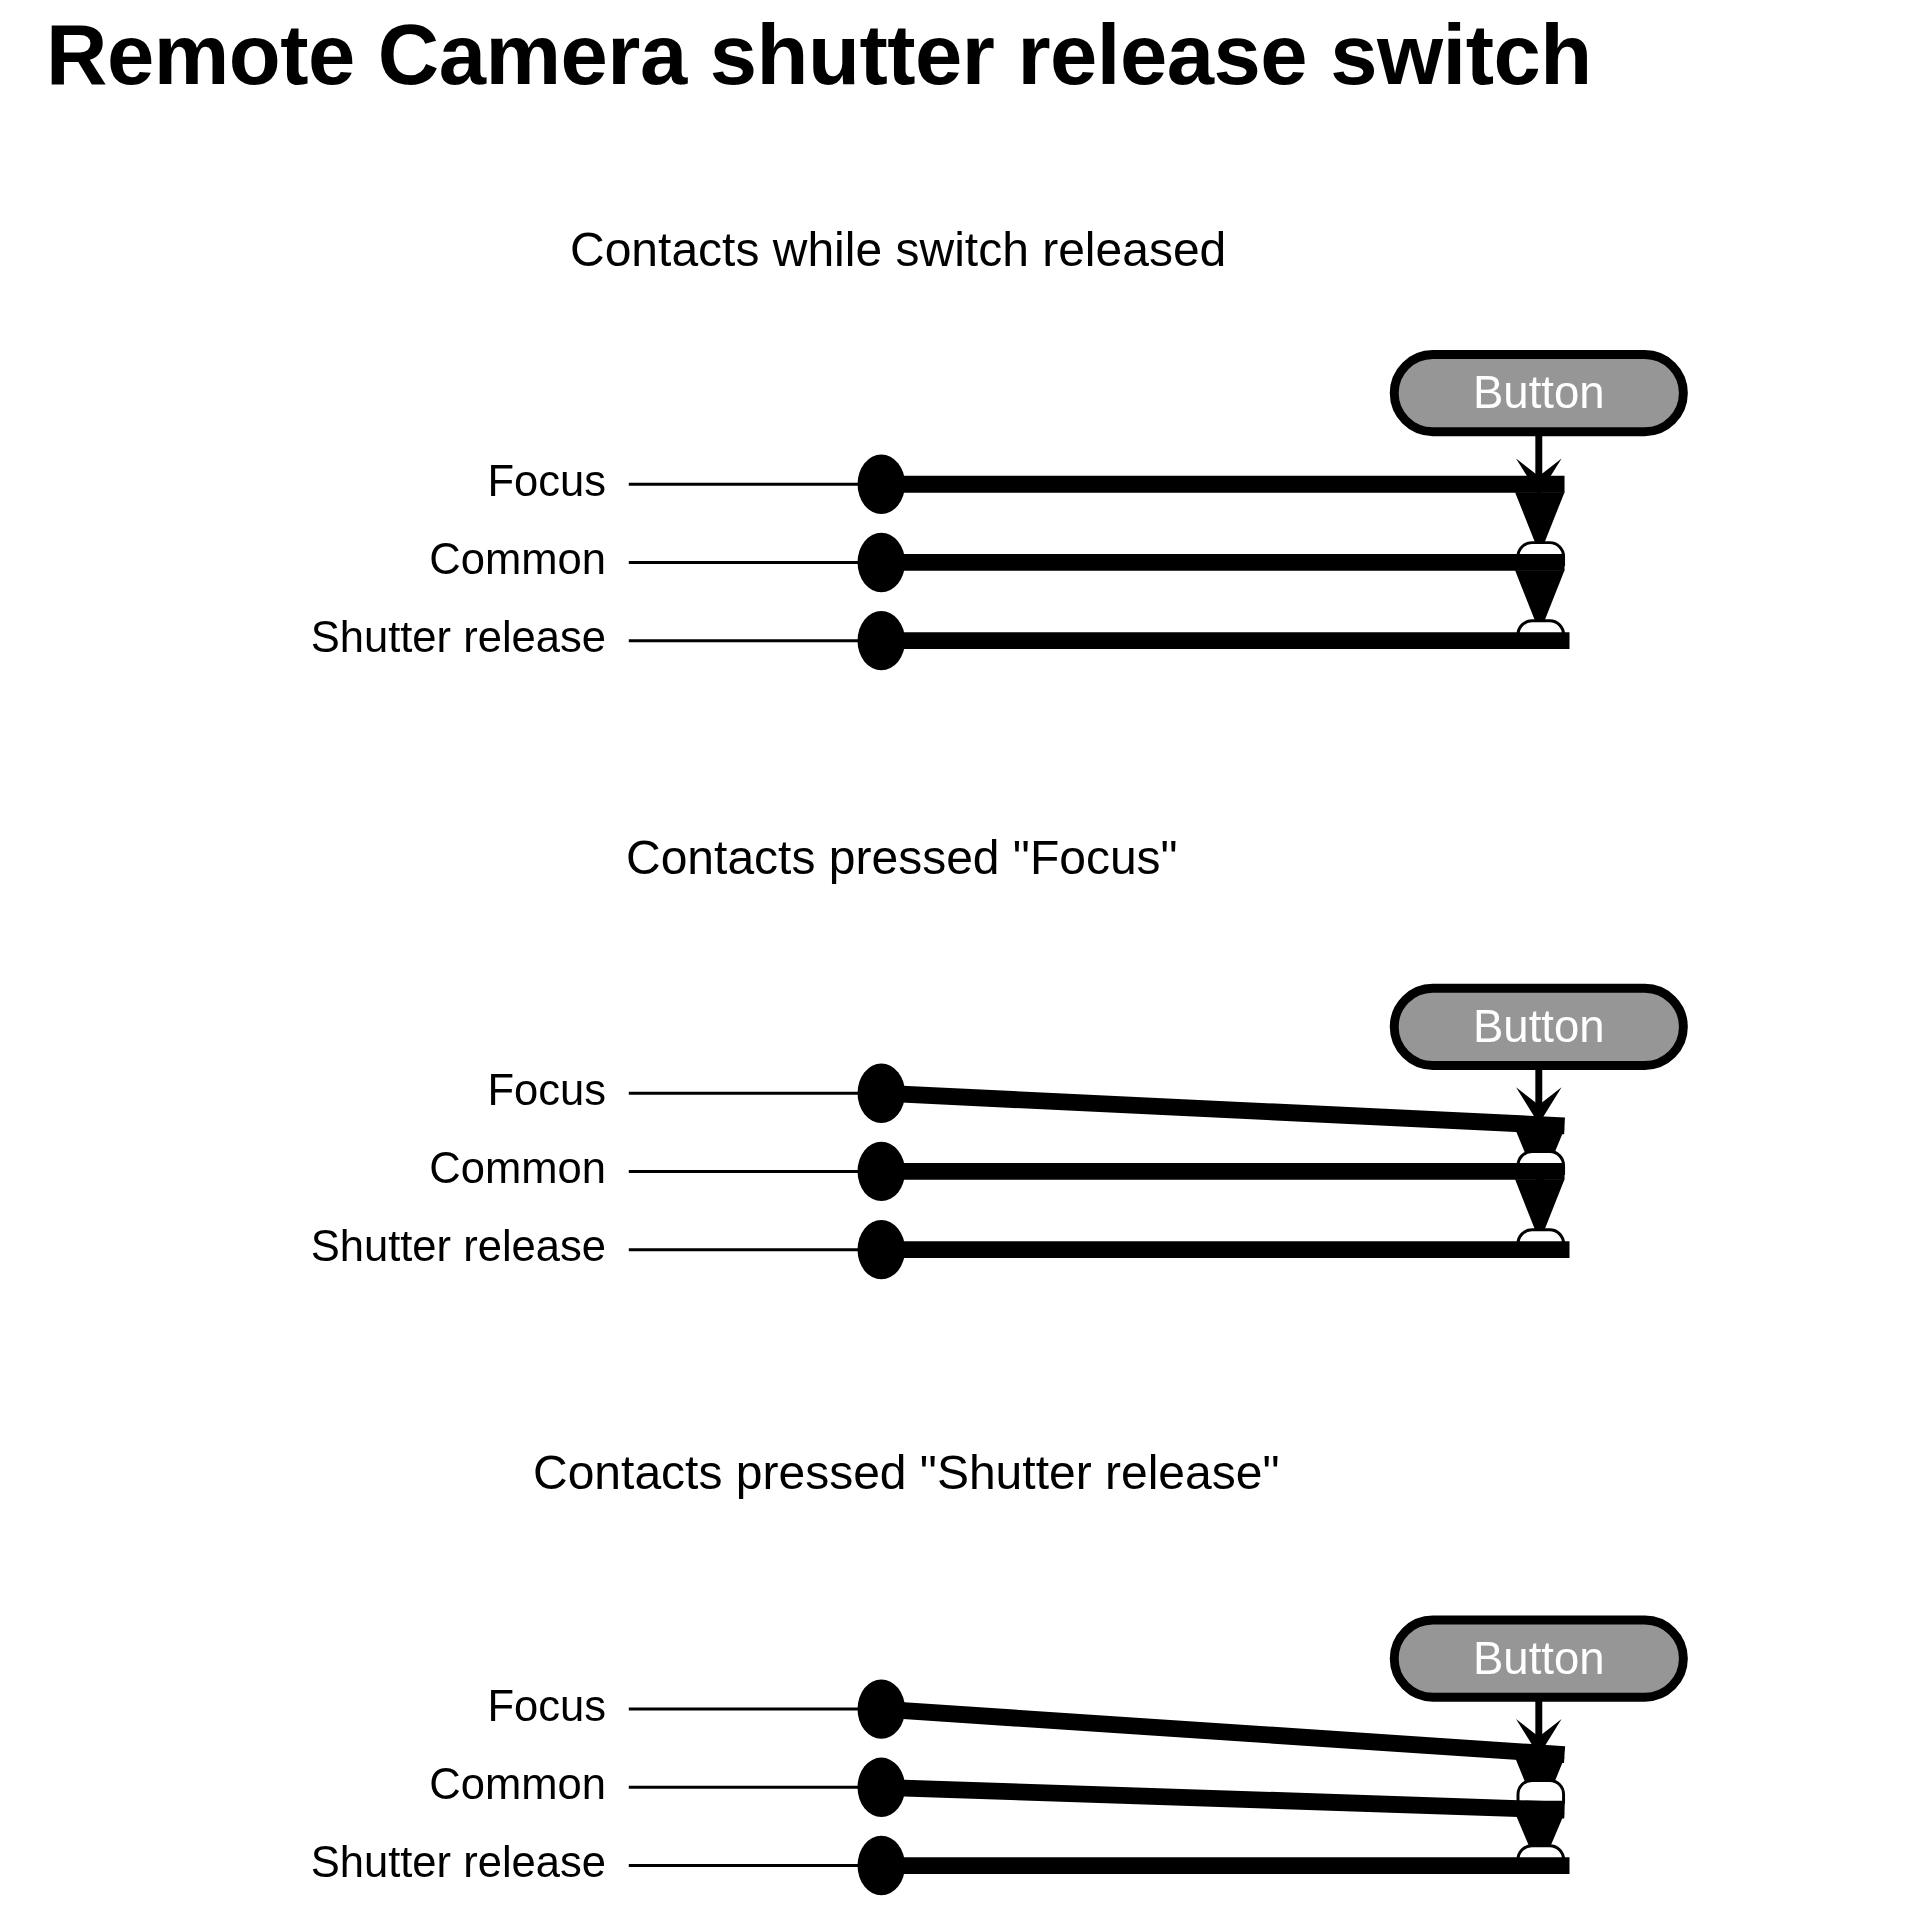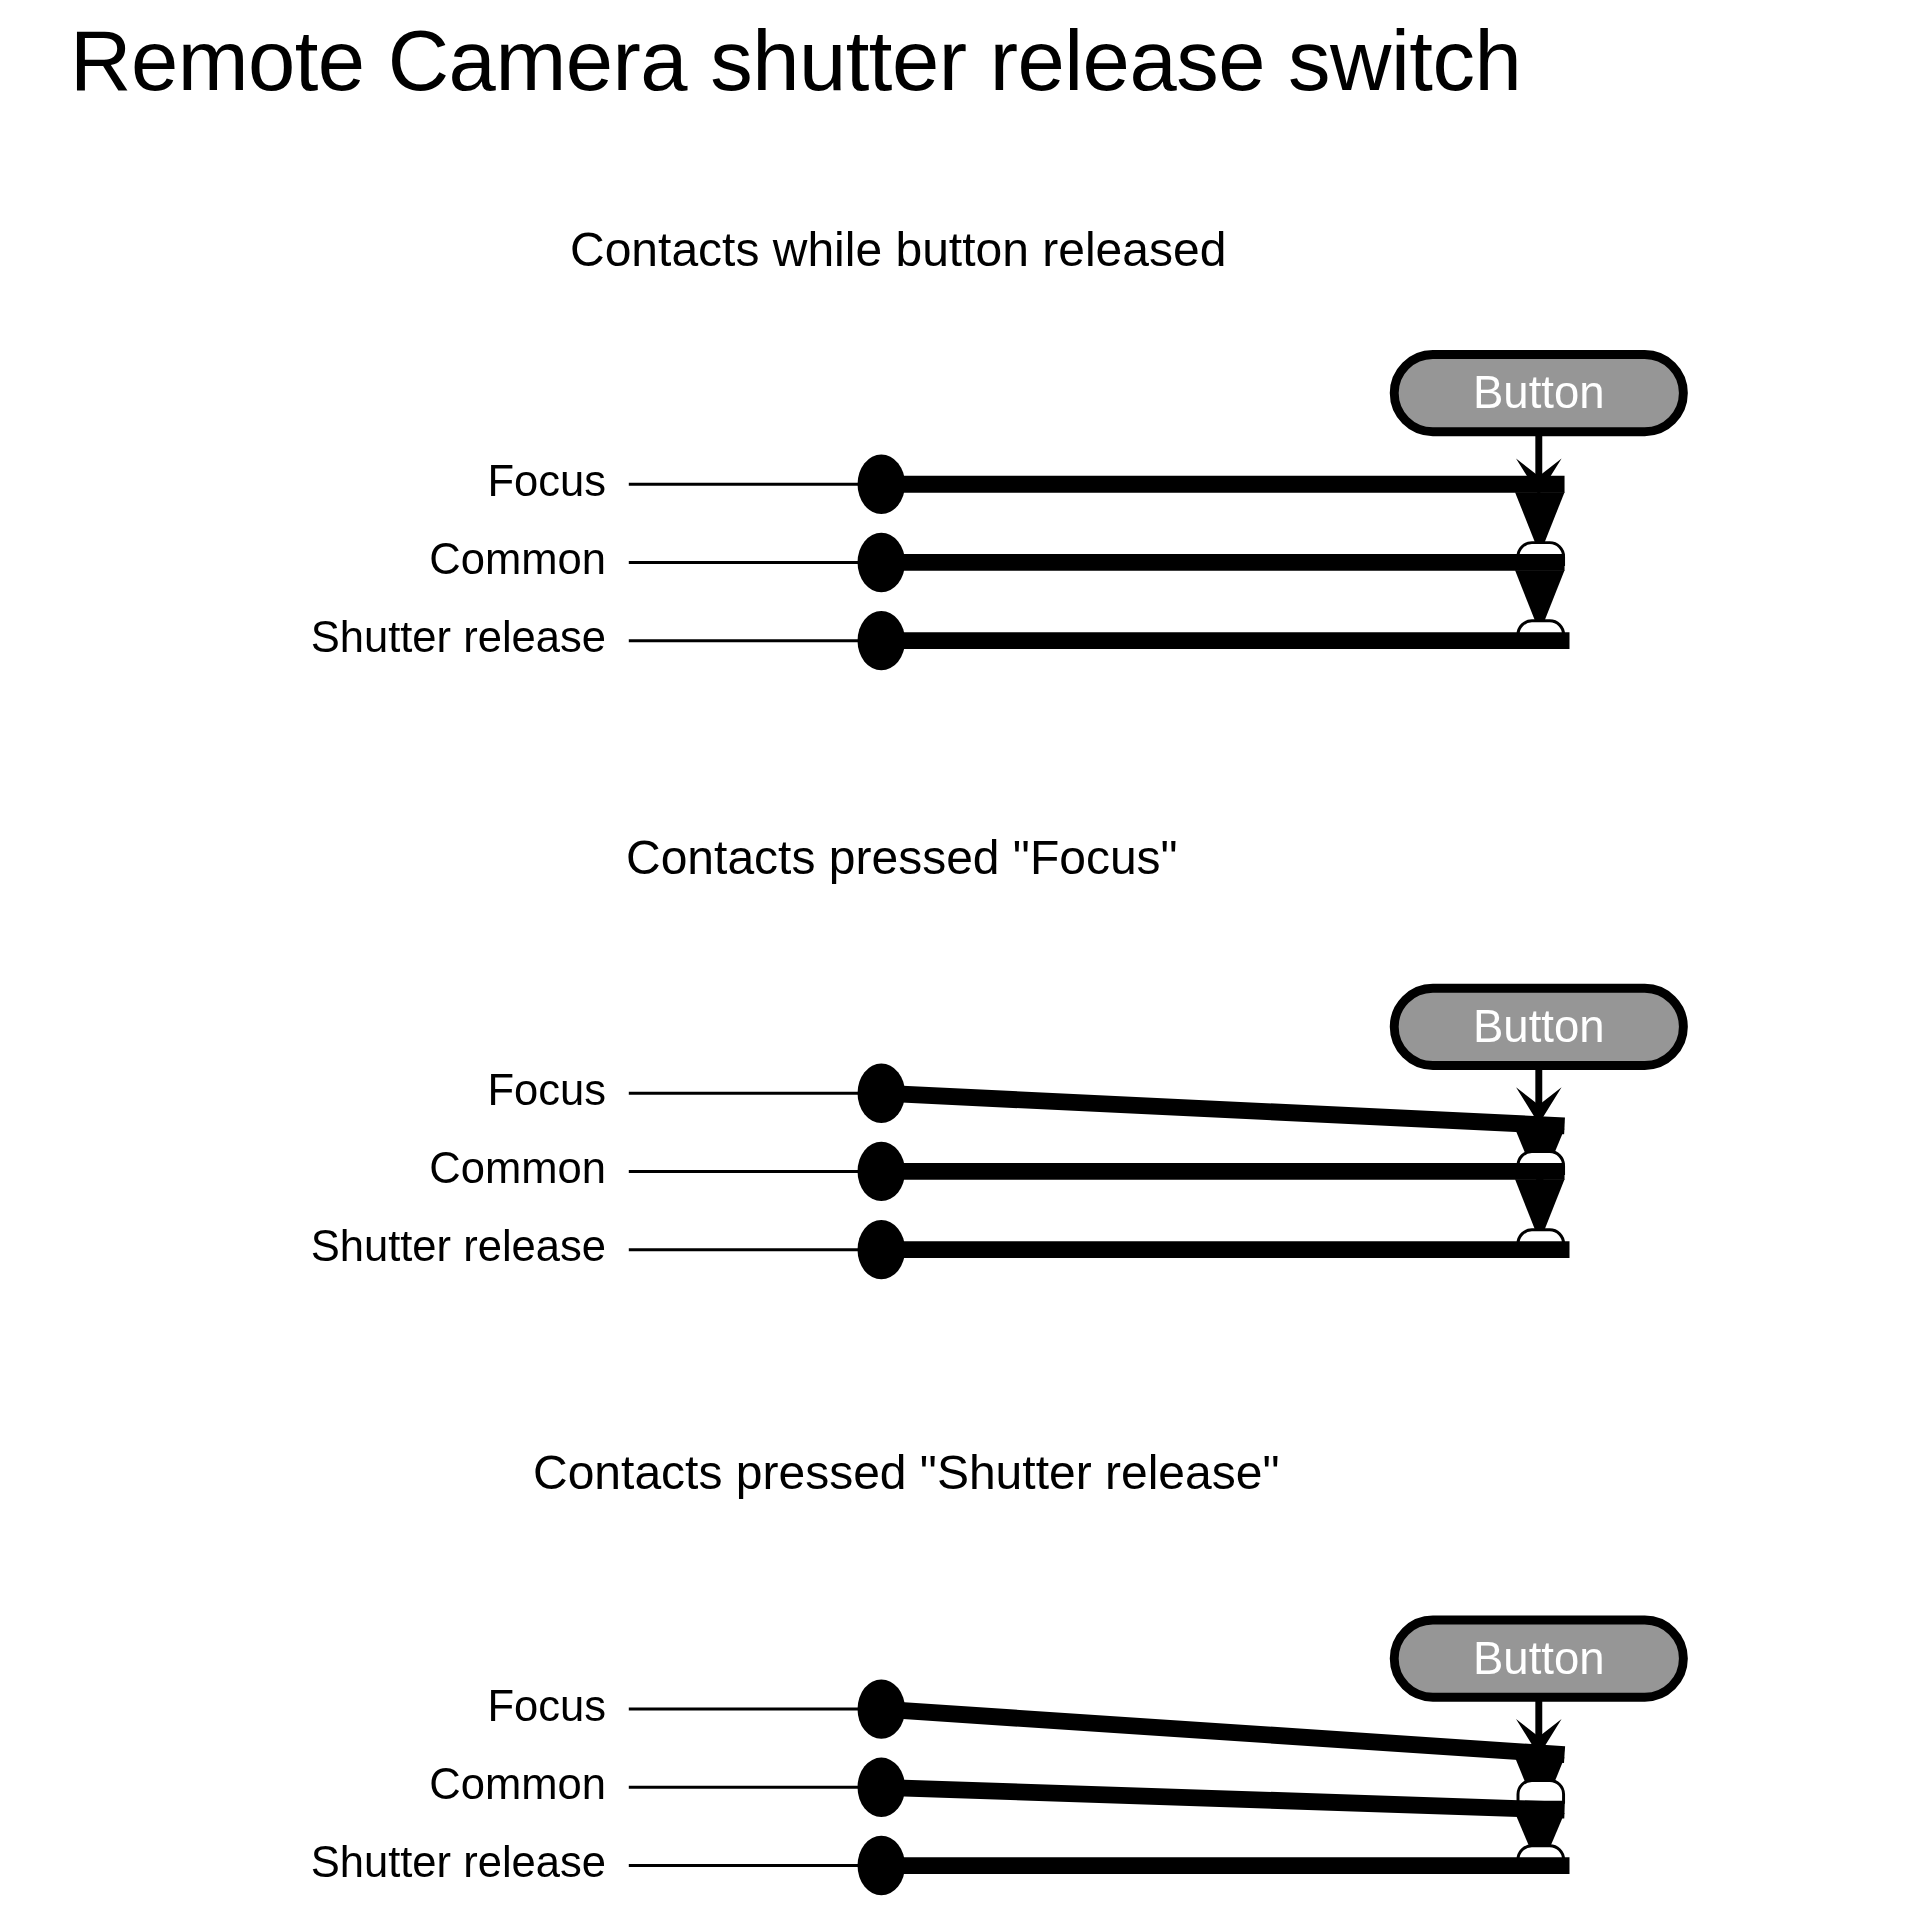--- a/index.html
+++ b/index.html
@@ -11,27 +11,26 @@
     width: 1925px;
     height: 1921px;
     font-family: "Liberation Sans", sans-serif;
     color: #000000;
     overflow: hidden;
     position: relative;
   }
   #page-title {
     position: absolute;
     left: 46px;
-    top: 14px;
+    top: 8px;
     font-size: 85px;
-    font-weight: normal;
+    font-weight: bold;
     letter-spacing: -0.5px;
     white-space: nowrap;
     line-height: 1.1;
-    margin-left: 24px;
   }
   .section-heading {
     position: absolute;
     font-size: 48px;
     font-weight: normal;
     white-space: nowrap;
     line-height: 1;
   }
   #heading-1 { left: 570px; top: 226px; }
   #heading-2 { left: 626px; top: 834px; }
@@ -62,21 +61,21 @@
   .contact-tri { fill: #000000; }
   .pill-body { fill: #969696; stroke: #000000; stroke-width: 9; }
   .press-arrow { stroke: #000000; stroke-width: 7; fill: none; }
   .press-arrow-head { fill: #000000; }
 </style>
 </head>
 <body>
 
 <div id="page-title">Remote Camera shutter release switch</div>
 
-<div class="section-heading" id="heading-1">Contacts while button released</div>
+<div class="section-heading" id="heading-1">Contacts while switch released</div>
 
 <div class="section-heading" id="heading-2">Contacts pressed  "Focus"</div>
 
 <div class="section-heading" id="heading-3">Contacts pressed "Shutter release"</div>
 
 <svg id="diagram-svg" width="1925" height="1921" viewBox="0 0 1944 1940">
 
   <g>
 
     <g>

